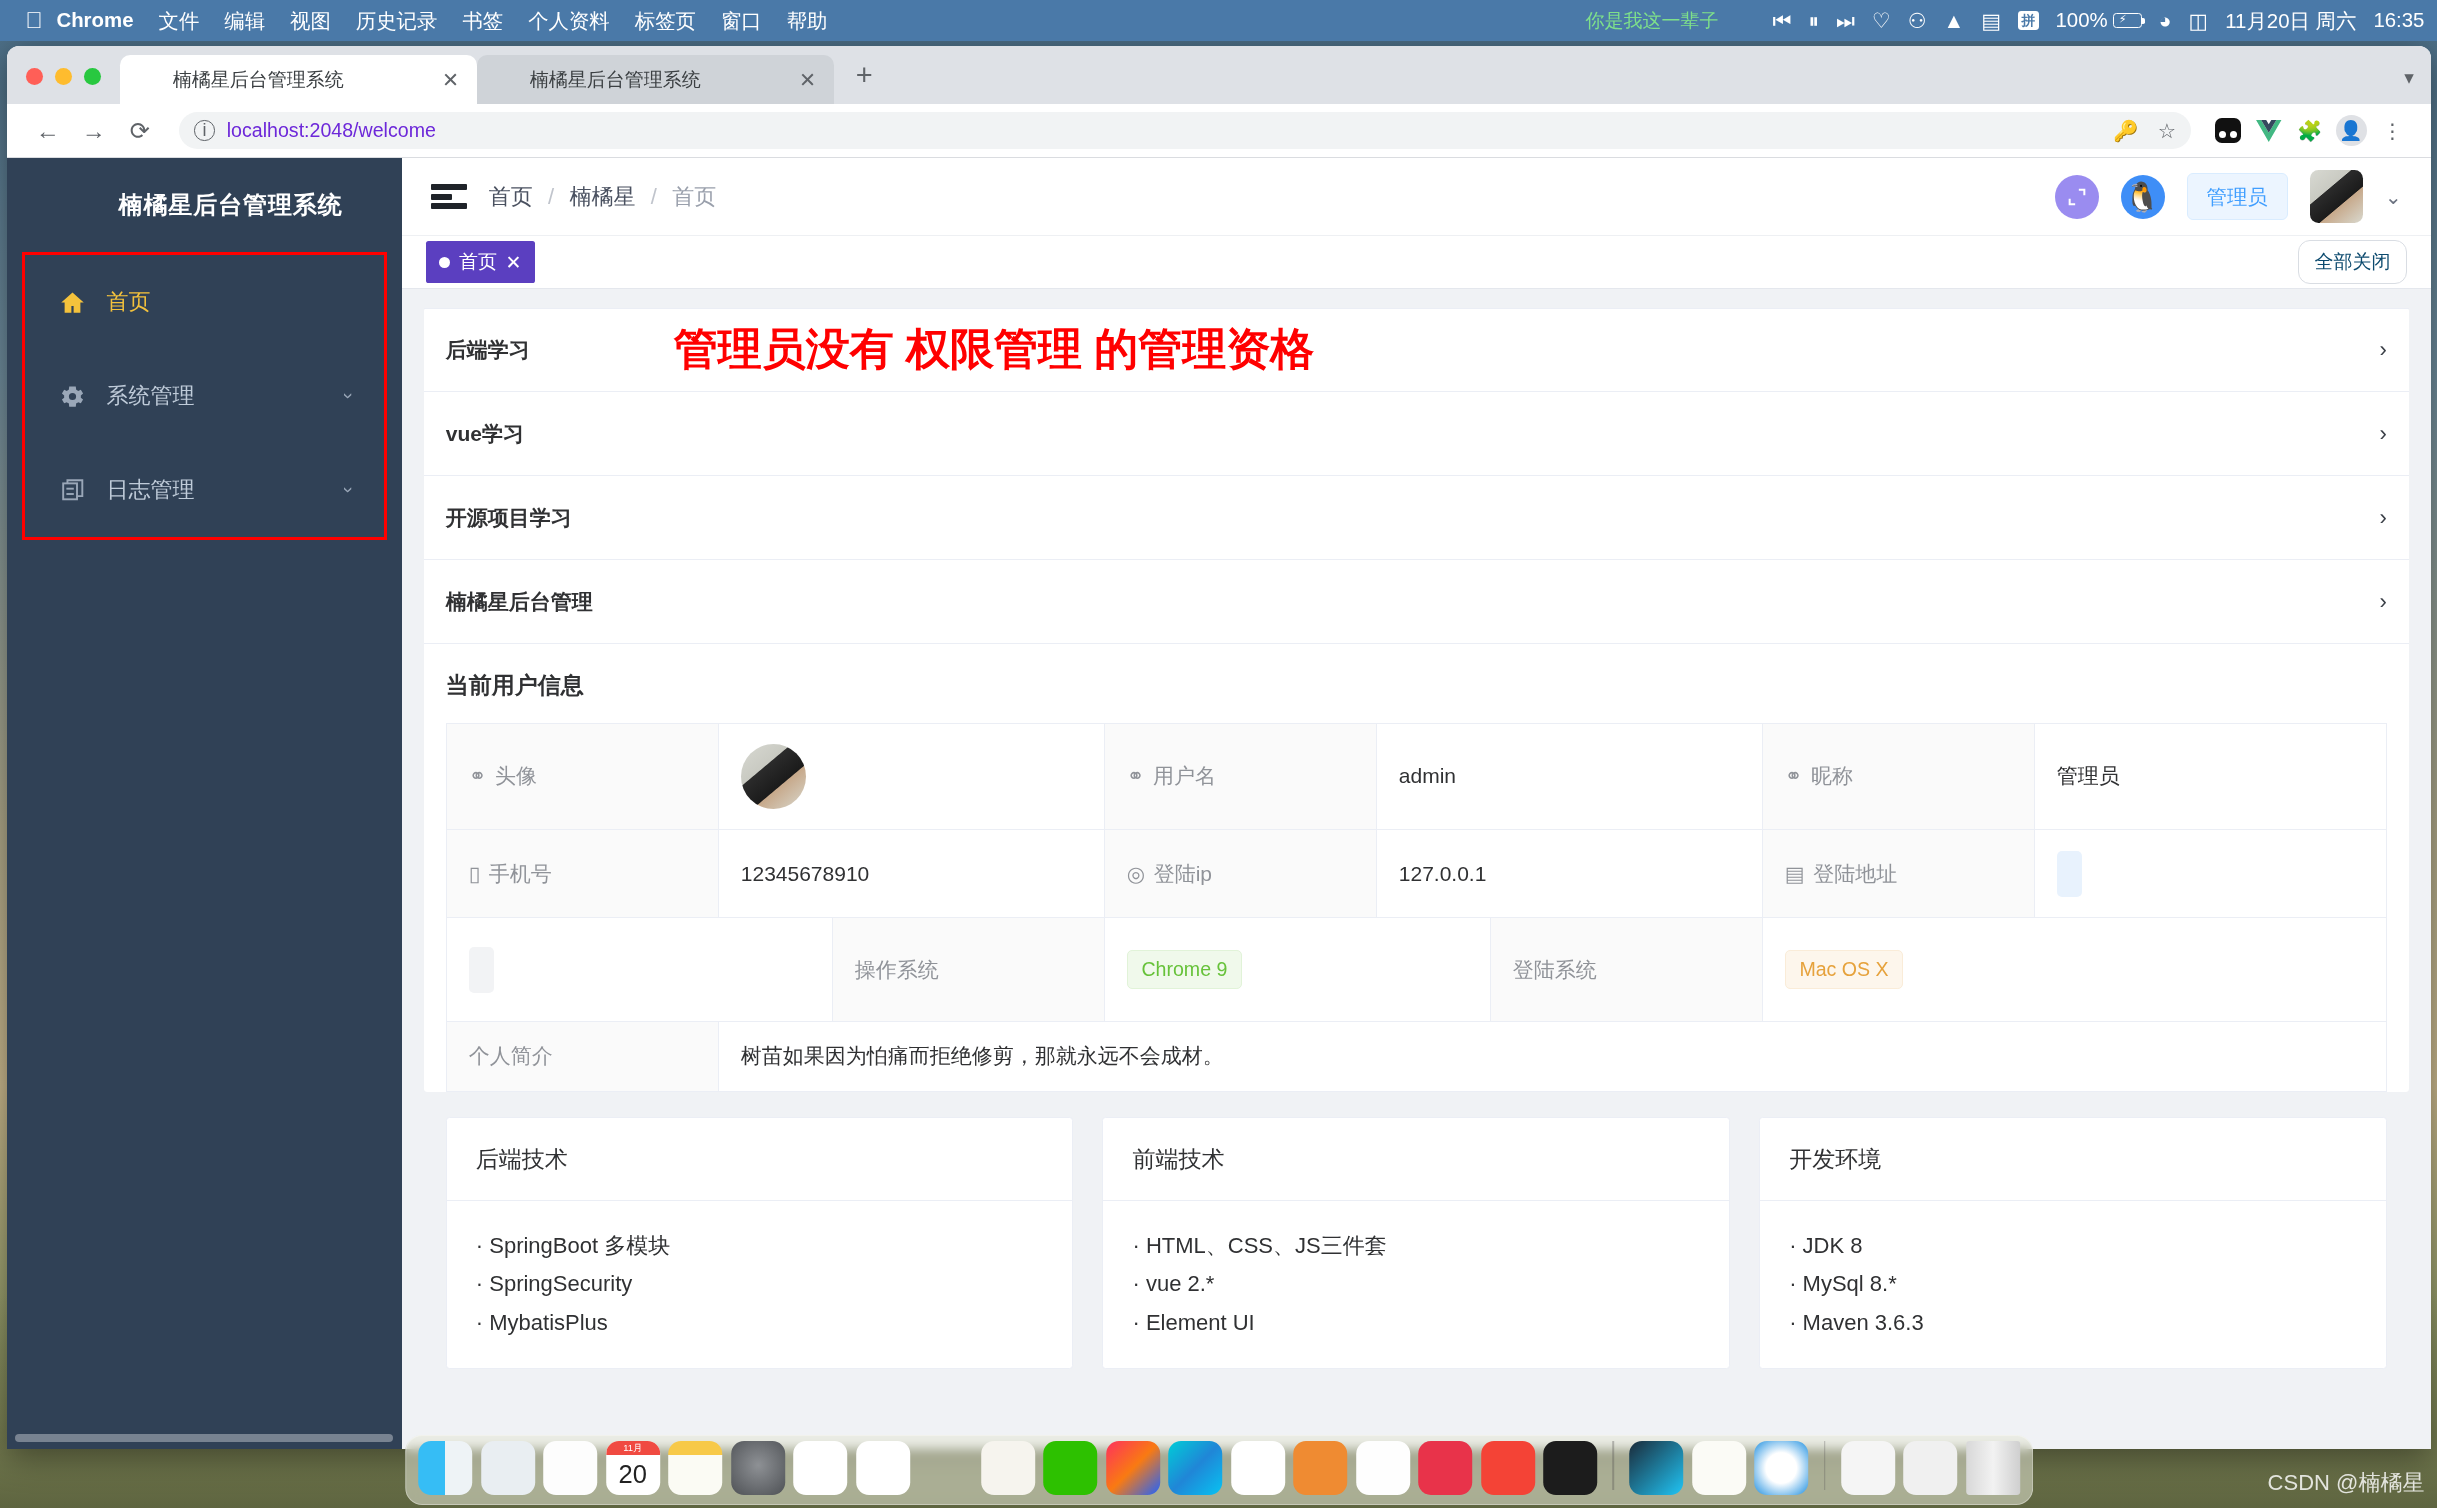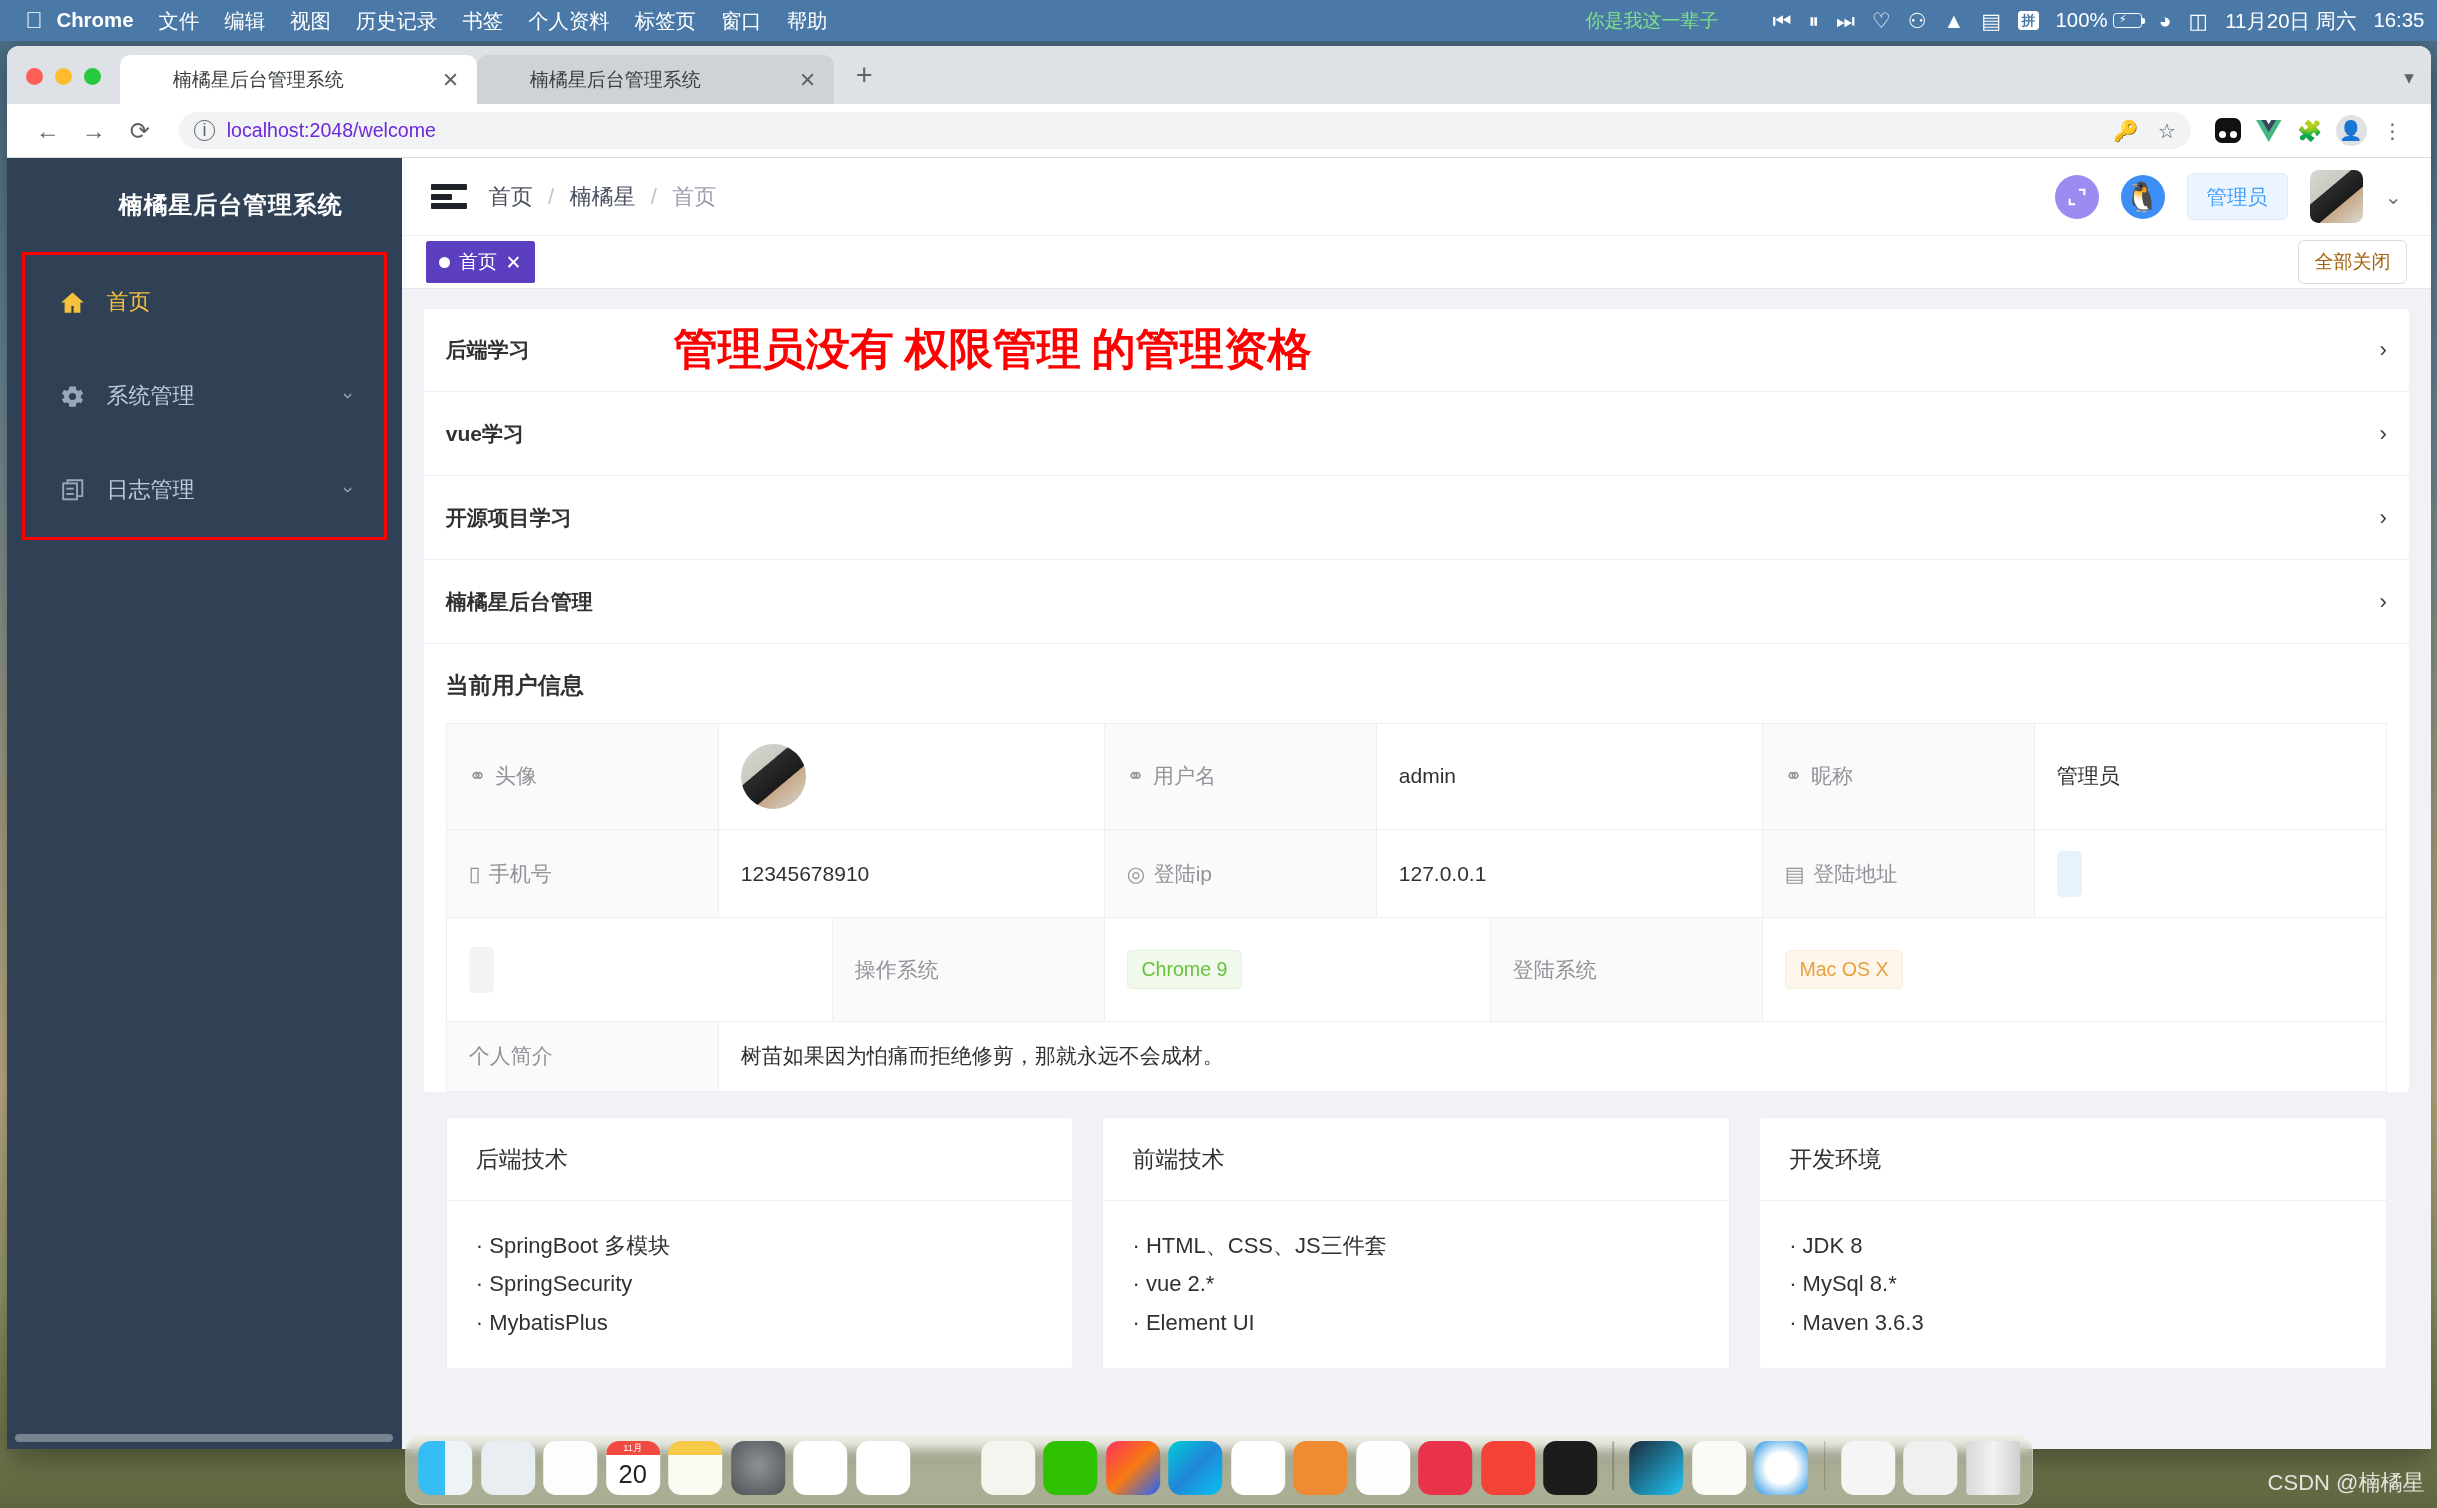--- a/index.html
+++ b/index.html
@@ -166,22 +166,22 @@
 
   
   #tagsbar { height: 53px; background:#fff; border-bottom:0.9px solid #e4e7ed; display:flex; align-items:center; padding: 0 24px; }
   .vtag {
     background:#5b3fc0; color:#fff; font-size:19px; padding: 7.7px 13.6px; border-radius:2.6px;
     display:flex; align-items:center; gap:8.5px;
   }
   .vtag .bullet { width:11px;height:11px;border-radius:50%;background:#fff; }
   .vtag .tclose2 { font-size:19px; }
   #tagsbar .closeall {
-    margin-left:auto; border:0.9px solid #d9dde3; background:#fff; color:#a16207;
-    font-size:19px; padding: 7.7px 15.3px; border-radius:6px;
+    margin-left:auto; border:0.9px solid #d9dde3; background:#fff; color:#0c4a6e;
+    font-size:19px; padding: 7.7px 15.3px; border-radius:12px;
   }
 
   
   #content { flex:1; overflow:hidden; background:#f0f2f5; padding: 19px 22px 0 22px; position:relative; }
   .panel { background:#fff; border-radius:3.4px; }
 
   .collapse-item {
     height: 84px; display:flex; align-items:center; padding: 0 22px;
     border-bottom: 0.9px solid #ebeef5; font-size: 21px; color:#303133; font-weight: bold;
   }
@@ -213,21 +213,21 @@
   .cards { display:flex; gap: 29px; padding: 25.5px 22px 0 22px; }
   .card { flex:1; background:#fff; border:0.9px solid #ebeef5; border-radius:3.4px; overflow:hidden; }
   .card-head { padding: 25.5px 29px; font-size: 23px; color:#303133; border-bottom:0.9px solid #ebeef5; }
   .card-body { padding: 25.5px 29px; font-size: 22px; color:#303133; line-height: 1.75; }
   .card-body div { white-space: nowrap; }
 
   
   #err-overlay {
     position: absolute; left: 272px; top: 31px;
     font-size: 44px; font-weight: bold; color: #ff0000;
-    z-index: 30; white-space: nowrap; font-family: Liberation Serif, serif;
+    z-index: 30; white-space: nowrap;
   }
 
   
   #dock {
     position: absolute; left: 50%; transform: translateX(-50%);
     bottom: 3.4px; height: 70px; border-radius: 17px;
     background: rgba(230,232,215,.55);
     border: 0.9px solid rgba(255,255,255,.35);
     display: flex; align-items: flex-start; gap: 8.5px; padding: 5.1px 12px;
     z-index: 40; backdrop-filter: blur(5.1px);

